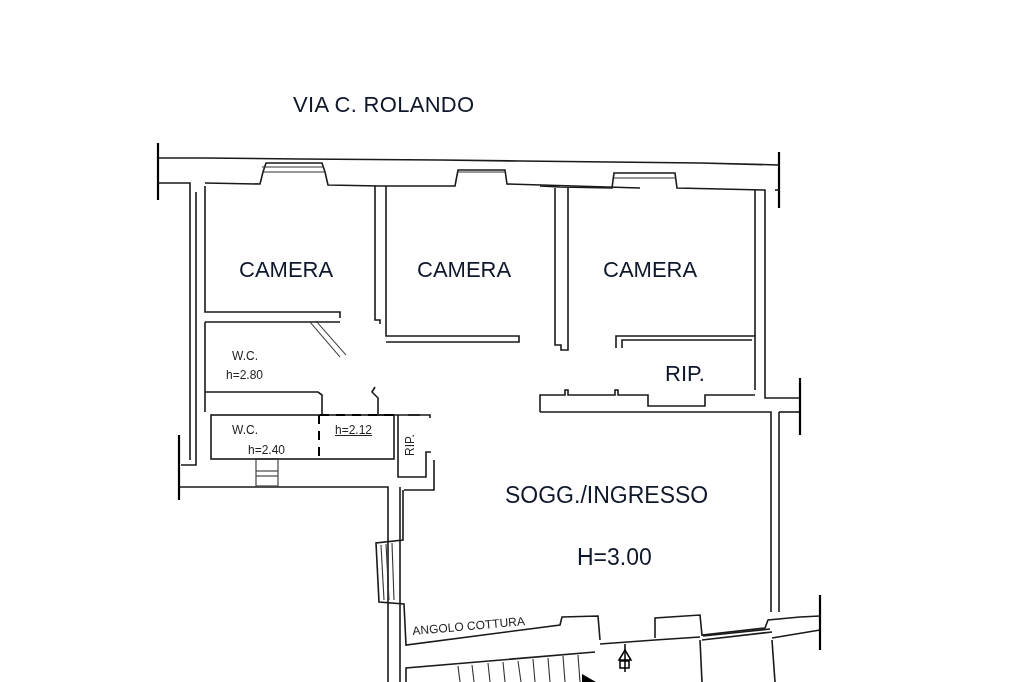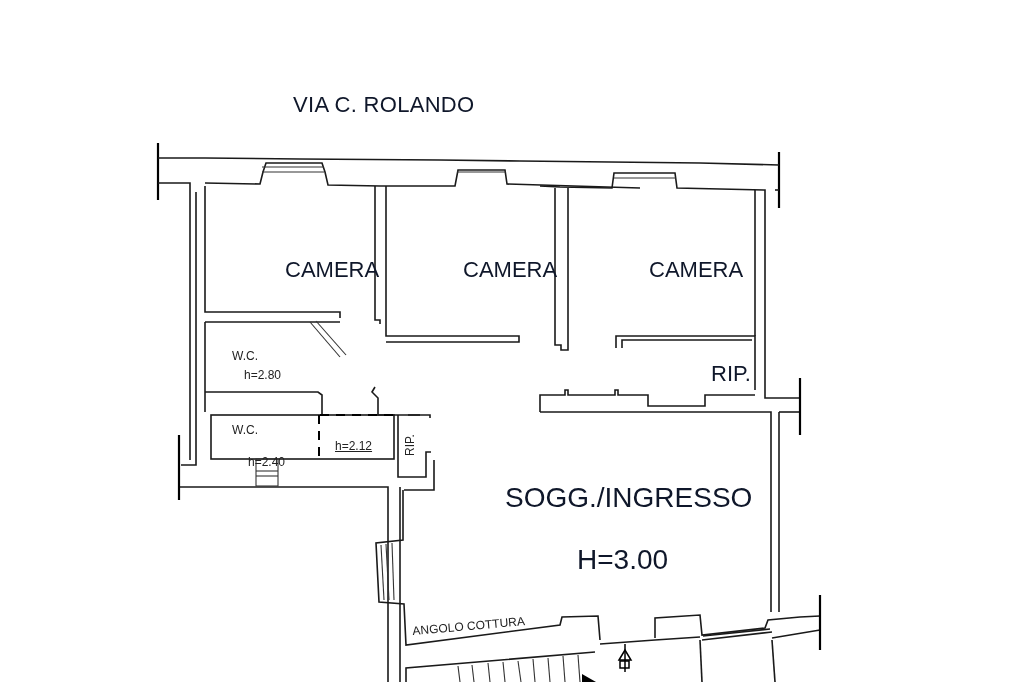--- a/index.html
+++ b/index.html
@@ -4,23 +4,23 @@
   <style>
     html, body { margin: 0; padding: 0; background: #ffffff; }
     body { width: 1024px; height: 682px; overflow: hidden; position: relative; font-family: "Liberation Sans", sans-serif; }
     #plan { position: absolute; left: 0; top: 0; width: 1024px; height: 682px; }
     .wall { fill: none; stroke: #1a1a1a; stroke-width: 1.6; stroke-linejoin: miter; }
     .wall-thin { fill: none; stroke: #333; stroke-width: 1.1; }
     .wall-heavy { fill: none; stroke: #000; stroke-width: 2.2; }
     .dash { fill: none; stroke: #000; stroke-width: 2; stroke-dasharray: 9 7; }
     .lbl { position: absolute; color: #0f172a; white-space: nowrap; line-height: 1; }
     .lbl-street { font-size: 22px; left: 293px; top: 94px; letter-spacing: 0.3px; }
-    .lbl-room { font-size: 22px; margin-left: 46px; }
+    .lbl-room { font-size: 22px; }
     .lbl-small { font-size: 12px; color: #222; }
-    .lbl-big { font-size: 28px; }
+    .lbl-big { font-size: 23px; }
     .lbl-center { text-align: center; }
   </style>
 </head>
 <body>
 
 <svg id="plan" viewBox="0 0 1024 682" xmlns="http://www.w3.org/2000/svg">
 
   <g>
     <line class="wall-heavy" x1="158" y1="143" x2="158" y2="200"></line>
     <line class="wall-heavy" x1="779" y1="152" x2="779" y2="208"></line>
@@ -115,25 +115,25 @@
 </svg>
 
 <div class="lbl lbl-street">VIA C. ROLANDO</div>
 
 <div class="lbl lbl-room" style="left:239px;top:259px;">CAMERA</div>
 <div class="lbl lbl-room" style="left:417px;top:259px;">CAMERA</div>
 <div class="lbl lbl-room" style="left:603px;top:259px;">CAMERA</div>
 <div class="lbl lbl-room" style="left:665px;top:363px;">RIP.</div>
 
 <div class="lbl lbl-small" style="left:232px;top:350px;">W.C.</div>
-<div class="lbl lbl-small" style="left:244px;top:369px;">h=2.80</div>
+<div class="lbl lbl-small" style="left:226px;top:369px;">h=2.80</div>
 
 <div class="lbl lbl-small" style="left:232px;top:424px;">W.C.</div>
-<div class="lbl lbl-small" style="left:232px;top:456px;padding-left:16px;">h=2.40</div>
+<div class="lbl lbl-small" style="left:232px;top:444px;padding-left:16px;">h=2.40</div>
 
-<div class="lbl lbl-small" style="left:335px;top:440px;text-decoration:underline;">h=2.12</div>
+<div class="lbl lbl-small" style="left:335px;top:424px;text-decoration:underline;">h=2.12</div>
 
 <div class="lbl lbl-small" style="left:404px;top:456px;transform:rotate(-90deg);transform-origin:left top;">RIP.</div>
 
 <div class="lbl lbl-big lbl-center" style="left:505px;top:484px;">SOGG./INGRESSO</div>
 <div class="lbl lbl-big" style="left:577px;top:546px;">H=3.00</div>
 
 <div class="lbl lbl-small" style="left:412px;top:625px;transform:rotate(-5deg);transform-origin:left top;">ANGOLO COTTURA</div>
 
 </body></html>

